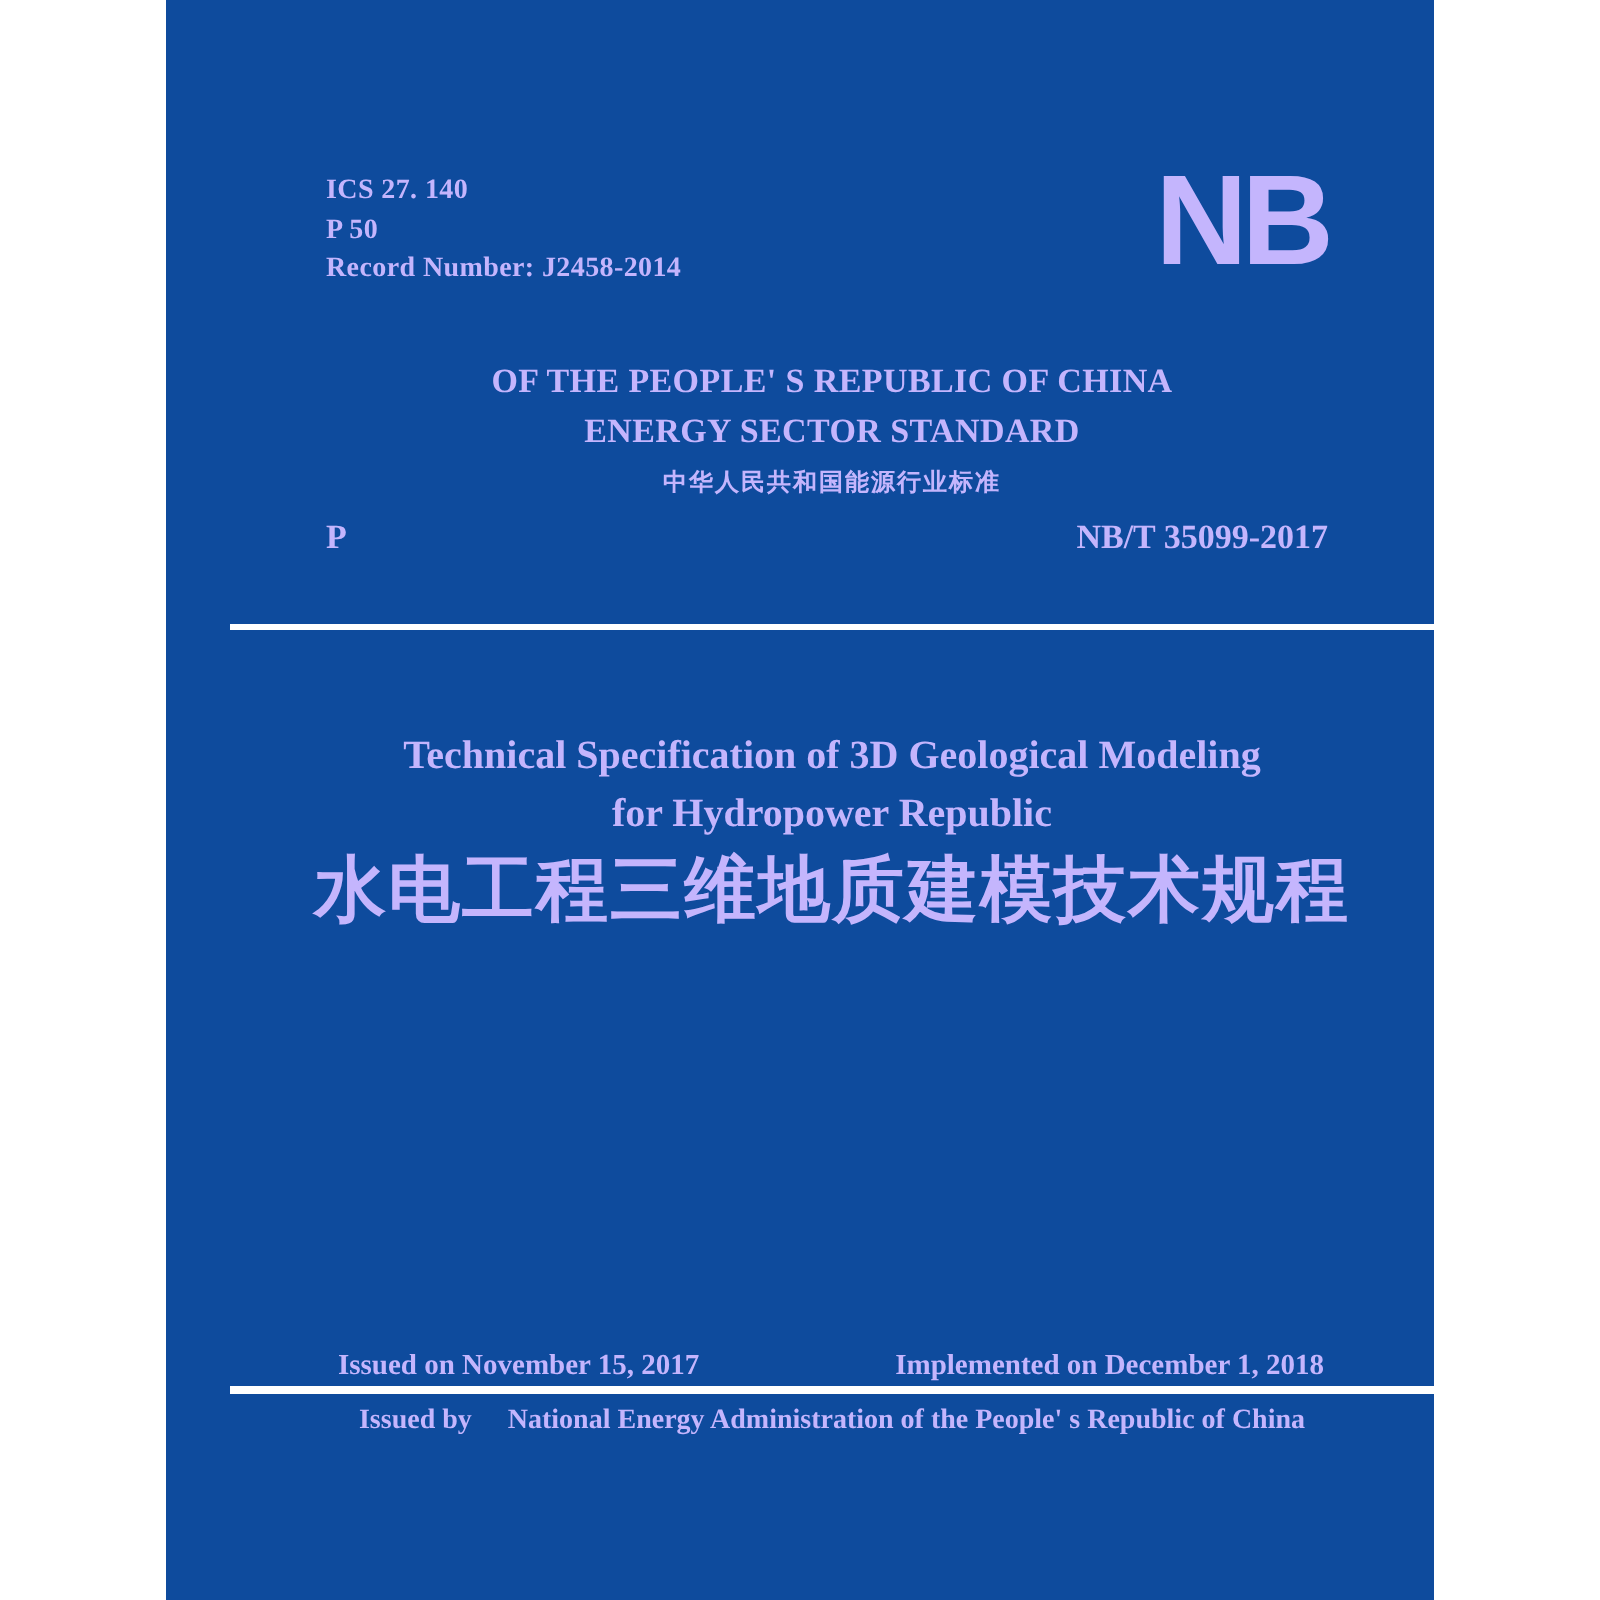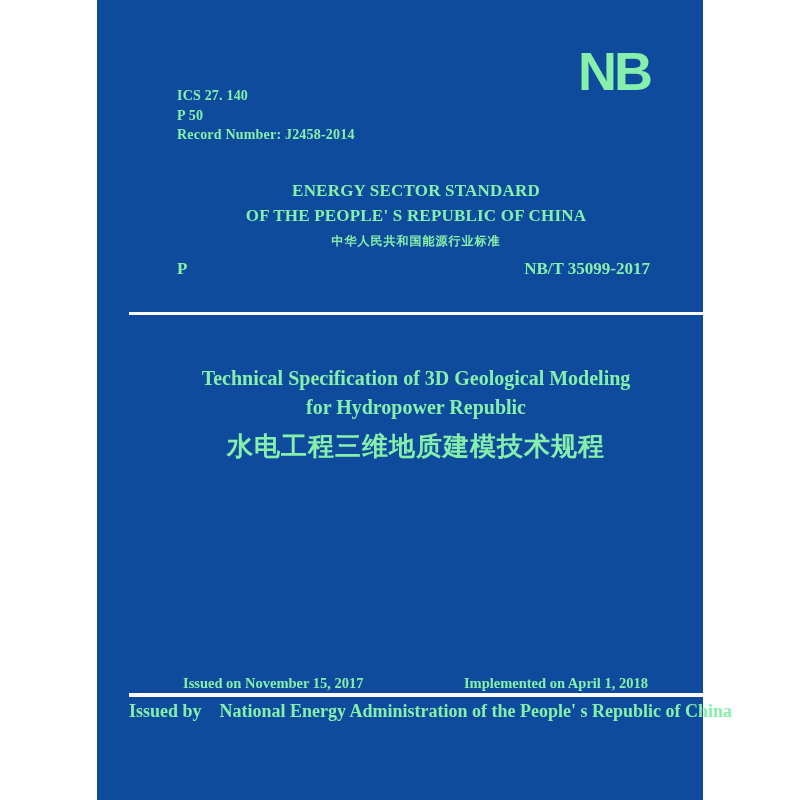--- a/index.html
+++ b/index.html
@@ -7,35 +7,36 @@
     width: 800px; height: 800px;
     background: #ffffff;
     font-family: "Liberation Serif", "DejaVu Serif", serif;
     overflow: hidden;
   }
   .cover {
     position: relative;
     width: 606px; height: 800px;
     margin: 0 auto;
     background: #0e4b9d;
-    color: #86efac;
+    color: #c4b5fd;
+    padding-left: 28px;
   }
   .meta-block {
     position: absolute;
     left: 80px; top: 86px;
     font-size: 14px; font-weight: bold;
     line-height: 19.5px;
     letter-spacing: 0.2px;
     white-space: nowrap;
   }
   .nb-logo {
     position: absolute;
-    right: 53px; top: 44px;
+    right: 53px; top: 78px;
     font-family: "Liberation Sans", "DejaVu Sans", sans-serif;
-    font-size: 54px; font-weight: bold;
+    font-size: 64px; font-weight: bold;
     line-height: 1;
     letter-spacing: -3px;
   }
   .std-header {
     position: absolute;
     left: 32px; right: 0; top: 178px;
     text-align: center;
   }
   .std-header .en {
     font-size: 17px; font-weight: bold;
@@ -77,80 +78,80 @@
     line-height: 27px;
     white-space: nowrap;
   }
   .title-block .en2 {
     font-size: 20px; font-weight: bold;
     line-height: 31px;
     white-space: nowrap;
   }
   .title-block .cn {
     font-family: "DejaVu Sans", sans-serif;
-    font-size: 26px; font-weight: bold;
+    font-size: 36px; font-weight: bold;
     line-height: 46px;
     letter-spacing: 1px;
     white-space: nowrap;
   }
   .dates-row {
     position: absolute;
     left: 86px; right: 55px; top: 674px;
     display: flex;
     justify-content: space-between;
     align-items: baseline;
     font-size: 14.5px; font-weight: bold;
     line-height: 18px;
     white-space: nowrap;
   }
   .issued-by-row {
     position: absolute;
     left: 32px; right: 0; top: 702px;
     text-align: center;
-    font-size: 18px; font-weight: bold;
+    font-size: 14px; font-weight: bold;
     line-height: 18px;
     white-space: nowrap;
   }
   .issued-by-row .label { margin-right: 18px; }
 </style>
 </head>
 <body>
 
 <div class="cover">
 
   <div class="meta-block">
     <div>ICS 27. 140</div>
     <div>P 50</div>
     <div>Record Number: J2458-2014</div>
   </div>
 
   <div class="nb-logo">NB</div>
 
   <div class="std-header">
+    <div class="en">OF THE PEOPLE' S REPUBLIC OF CHINA</div>
     <div class="en">ENERGY SECTOR STANDARD</div>
-    <div class="en">OF THE PEOPLE' S REPUBLIC OF CHINA</div>
     <div class="cn">中华人民共和国能源行业标准</div>
   </div>
 
   <div class="code-row">
     <span>P</span>
     <span>NB/T 35099-2017</span>
   </div>
 
   <div class="rule rule-top"></div>
 
   <div class="title-block">
     <div class="en1">Technical Specification of 3D Geological Modeling</div>
     <div class="en2">for Hydropower Republic</div>
     <div class="cn">水电工程三维地质建模技术规程</div>
   </div>
 
   <div class="dates-row">
     <span>Issued on November 15, 2017</span>
-    <span>Implemented on April 1, 2018</span>
+    <span>Implemented on December 1, 2018</span>
   </div>
 
   <div class="rule rule-bottom"></div>
 
   <div class="issued-by-row">
     <span class="label">Issued by</span><span>National Energy Administration of the People' s Republic of China</span>
   </div>
 
 </div>
 

